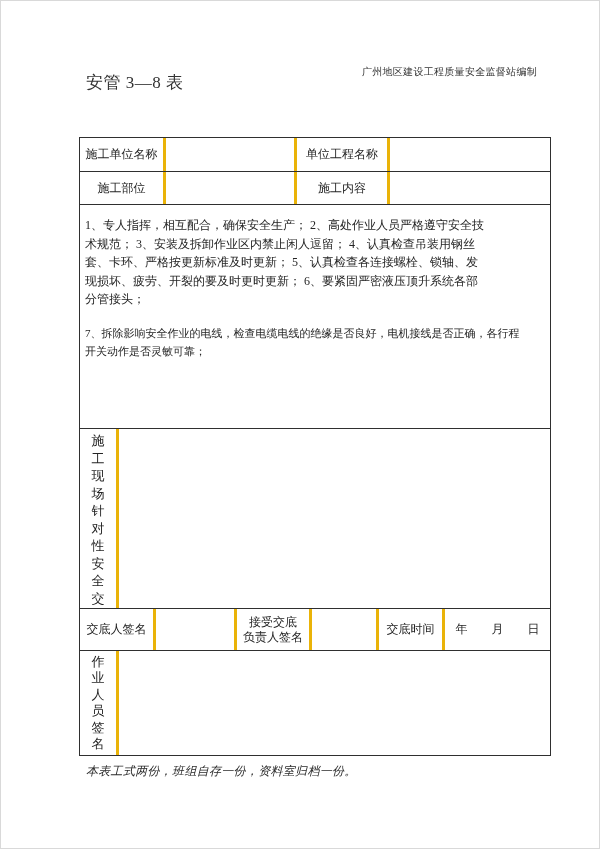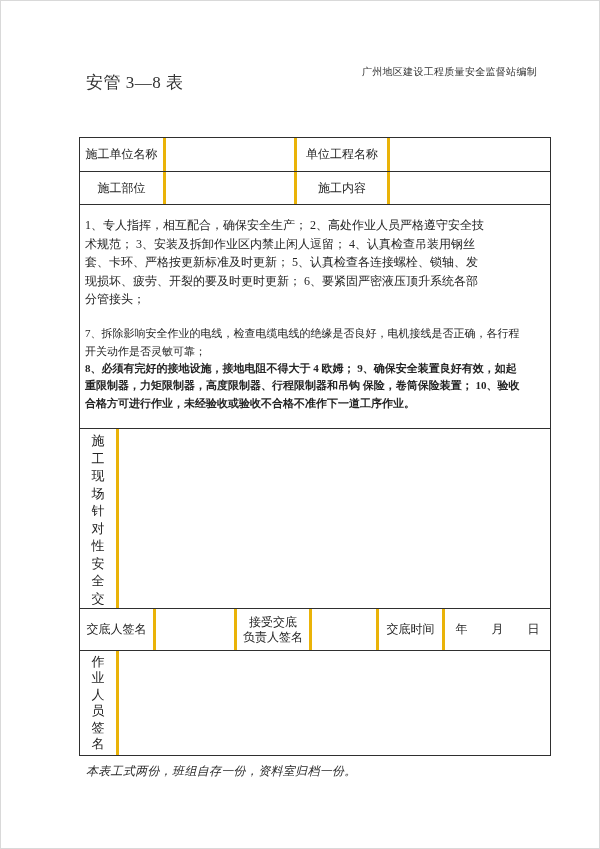--- a/index.html
+++ b/index.html
@@ -111,23 +111,20 @@
 
     <div class="trow r3">
       <div class="tcell content-cell">
         <p class="para p1">1、专人指挥，相互配合，确保安全生产； 2、高处作业人员严格遵守安全技
 术规范； 3、安装及拆卸作业区内禁止闲人逗留； 4、认真检查吊装用钢丝
 套、卡环、严格按更新标准及时更新； 5、认真检查各连接螺栓、锁轴、发
 现损坏、疲劳、开裂的要及时更时更新； 6、要紧固严密液压顶升系统各部
 分管接头；</p>
         <p class="para p2">7、拆除影响安全作业的电线，检查电缆电线的绝缘是否良好，电机接线是否正确，各行程
 开关动作是否灵敏可靠；</p>
-        <p class="para p3">8、必须有完好的接地设施，接地电阻不得大于 4 欧姆； 9、确保安全装置良好有效，如起
-重限制器，力矩限制器，高度限制器、行程限制器和吊钩 保险，卷筒保险装置； 10、验收
-合格方可进行作业，未经验收或验收不合格不准作下一道工序作业。</p>
       </div>
     </div>
 
     <div class="trow r4">
       <div class="tcell side-col">
         <div class="vlabel v10">施工现场针对性安全交</div>
       </div>
       <div class="tcell empty-cell"></div>
     </div>
 

